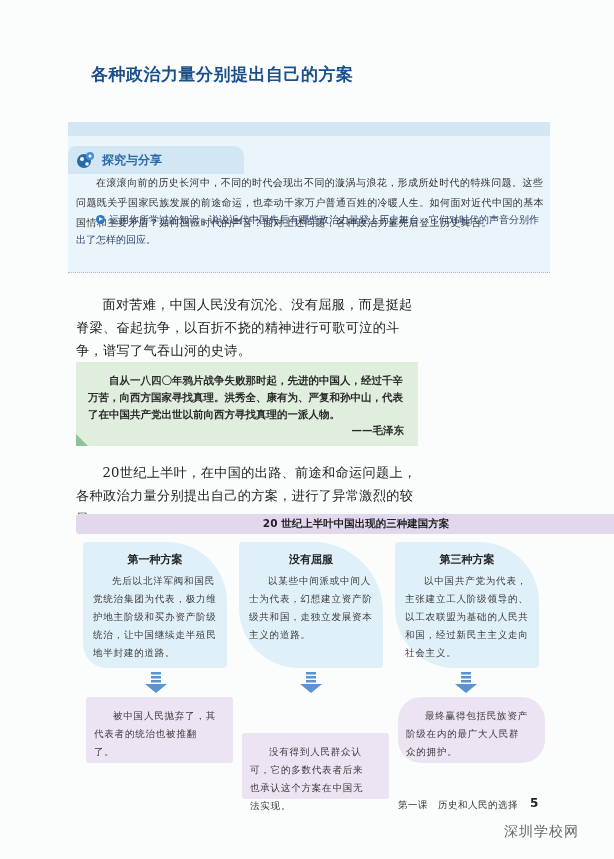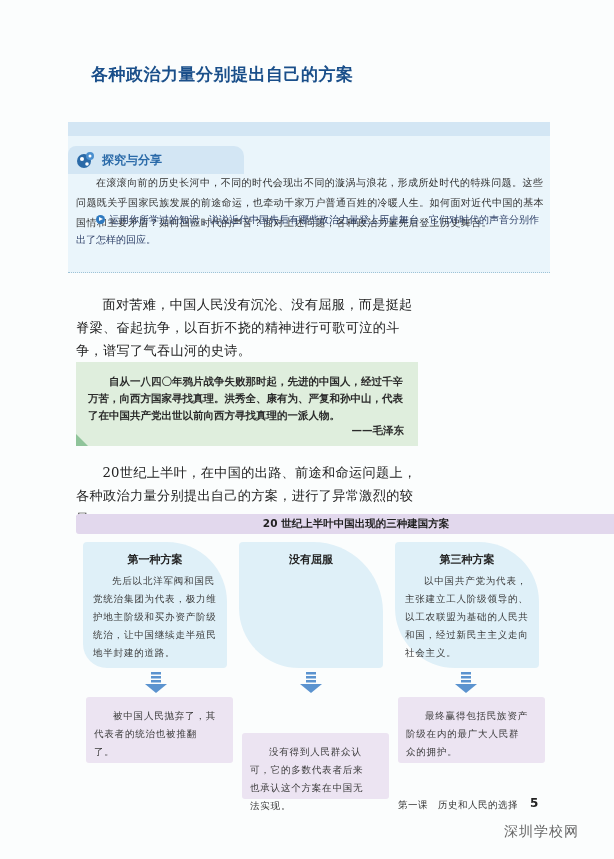--- a/index.html
+++ b/index.html
@@ -64,21 +64,21 @@
   .p1 { top:293px; }
   .p2 { top:461px; }
 
   
   .quote {
     left:76px; top:362px; width:342px; height:84px;
     background:#dfeedd;
   }
   .quote-text {
     left:12px; top:11px; width:316px;
-    font-size:10.5px; line-height:17px; color:#2a2a2a; text-indent:2em; font-weight:bold;
+    font-size:10.5px; line-height:17px; color:#2a2a2a; text-indent:2em; font-weight:bold;font-family:Liberation Mono, monospace;
   }
   .quote-attr {
     right:14px; top:62px; font-size:10.5px; font-weight:bold; color:#2a2a2a;
   }
   .quote-fold {
     left:0; bottom:0; width:0; height:0;
     border-left:12px solid #8fc49a; border-top:12px solid transparent;
   }
 
   
@@ -105,21 +105,21 @@
     left:10px; top:30px; width:126px;
     font-size:9.5px; line-height:18px; color:#3a3a3a; text-indent:2em; letter-spacing:0.8px;
   }
   .arrow { top:672px; width:22px; height:22px; }
   .col-bottom {
     top:697px; width:147px; height:66px;
     background:#ece4f2; border-radius:3px;
   }
   .col-bottom-1 { left:86px; }
   .col-bottom-2 { left:242px;margin-top:36px; }
-  .col-bottom-3 { left:398px; }
+  .col-bottom-3 { left:398px;border-radius:23px; }
   .col-bottom-text {
     left:8px; top:10px; width:122px;
     font-size:9.5px; line-height:18px; color:#3a3a3a; text-indent:2em; letter-spacing:0.8px;
   }
 
   
   .footer-label {
     left:398px; top:799px; font-size:9.5px; color:#333; letter-spacing:0.5px;
   }
   .page-num {
@@ -163,20 +163,21 @@
 <div class="abs para p2">20世纪上半叶，在中国的出路、前途和命运问题上，各种政治力量分别提出自己的方案，进行了异常激烈的较量。</div>
 
 <div class="abs scheme-header">20 世纪上半叶中国出现的三种建国方案</div>
 
 <div class="abs col-top col-top-1">
   <div class="abs col-body">先后以北洋军阀和国民党统治集团为代表，极力维护地主阶级和买办资产阶级统治，让中国继续走半殖民地半封建的道路。</div>
   <div class="abs col-title">第一种方案</div>
 </div>
 <div class="abs col-top col-top-2">
   <div class="abs col-title">没有屈服</div>
+  <div class="abs col-body">以某些中间派或中间人士为代表，幻想建立资产阶级共和国，走独立发展资本主义的道路。</div>
 </div>
 <div class="abs col-top col-top-3">
   <div class="abs col-title">第三种方案</div>
   <div class="abs col-body">以中国共产党为代表，主张建立工人阶级领导的、以工农联盟为基础的人民共和国，经过新民主主义走向社会主义。</div>
 </div>
 
 <svg class="abs arrow" style="left:145px" viewBox="0 0 22 22">
   <rect x="6" y="0" width="10" height="2.5" fill="#5b93cf"></rect>
   <rect x="6" y="4" width="10" height="2.5" fill="#5b93cf"></rect>
   <rect x="6" y="8" width="10" height="2.5" fill="#5b93cf"></rect>

